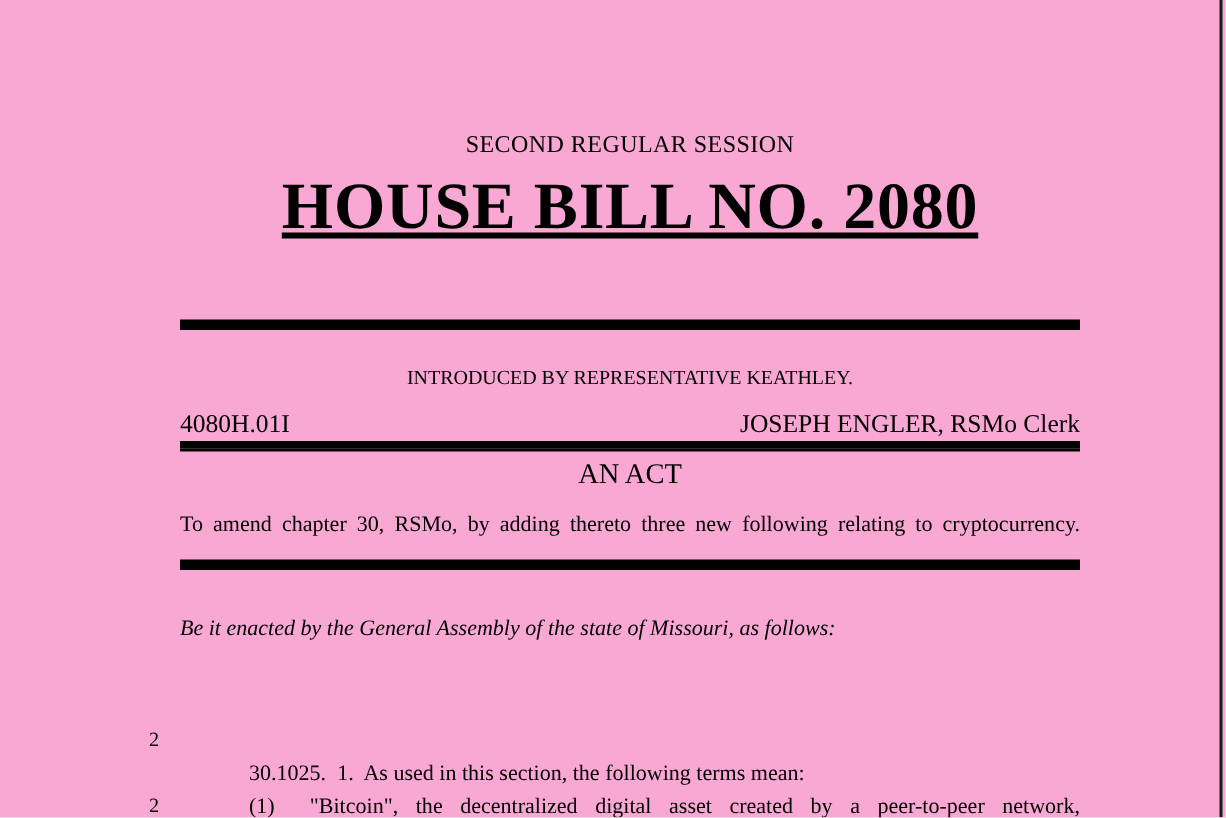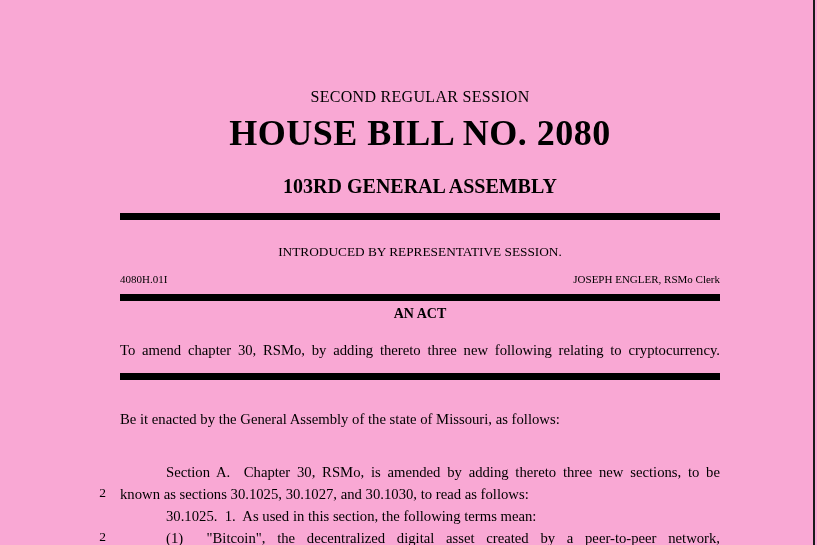--- a/index.html
+++ b/index.html
@@ -17,23 +17,24 @@
   .col { left: 120px; width: 600px; }
   .centered { text-align: center; }
 
   .session-heading {
     top: 88px;
     font-size: 16px;
     letter-spacing: 0.3px;
   }
   .bill-title {
     top: 112px;
-    font-size: 36px;
+    font-size: 44px;
     font-weight: bold;
     letter-spacing: 0.5px;
+    text-decoration: underline;
   }
   .assembly-heading {
     top: 175px;
     font-size: 20px;
     font-weight: bold;
   }
   .double-rule {
     left: 120px;
     width: 600px;
     height: 2px;
@@ -45,36 +46,37 @@
   .rule-3 { top: 373px; }
   .introduced-line {
     top: 244px;
     font-size: 13.3px;
   }
   .clerk-row {
     top: 273px;
     display: flex;
     justify-content: space-between;
     align-items: baseline;
-    font-size: 11px;
+    font-size: 17px;
   }
   .act-heading {
     top: 306px;
-    font-size: 14px;
-    font-weight: bold;
+    font-size: 19px;
+    font-weight: normal;
   }
   .act-summary {
     top: 342px;
     font-size: 14.7px;
     text-align: justify;
     text-align-last: justify;
   }
   .enacting-clause {
     top: 411px;
     font-size: 14.7px;
+    font-style: italic;
   }
   .body-row {
     left: 0;
     right: 0;
     height: 22px;
   }
   .line-num {
     position: absolute;
     left: 85px;
     width: 21px;
@@ -107,49 +109,43 @@
 </style>
 </head>
 <body>
 
 <div class="page">
 
   <div class="abs col centered session-heading">SECOND REGULAR SESSION</div>
 
   <div class="abs col centered bill-title">HOUSE BILL NO. 2080</div>
 
-  <div class="abs col centered assembly-heading">103RD GENERAL ASSEMBLY</div>
 
   <div class="abs double-rule rule-1"></div>
 
-  <div class="abs col centered introduced-line">INTRODUCED BY REPRESENTATIVE SESSION.</div>
+  <div class="abs col centered introduced-line">INTRODUCED BY REPRESENTATIVE KEATHLEY.</div>
 
   <div class="abs col clerk-row">
     <span>4080H.01I</span>
     <span>JOSEPH ENGLER, RSMo Clerk</span>
   </div>
 
   <div class="abs double-rule rule-2"></div>
 
   <div class="abs col centered act-heading">AN ACT</div>
 
   <div class="abs col act-summary">To amend chapter 30, RSMo, by adding thereto three new following relating to cryptocurrency.</div>
 
   <div class="abs double-rule rule-3"></div>
 
   <div class="abs col enacting-clause">Be it enacted by the General Assembly of the state of Missouri, as follows:</div>
 
-  <div class="abs body-row" style="top:461px">
-    <span class="line-num"></span>
-    <div class="line-text indent full">Section A.&nbsp; Chapter 30, RSMo, is amended by adding thereto three new sections, to be</div>
-  </div>
 
   <div class="abs body-row" style="top:483px">
     <span class="line-num">2</span>
-    <div class="line-text">known as sections 30.1025, 30.1027, and 30.1030, to read as follows:</div>
   </div>
 
   <div class="abs body-row" style="top:505px">
     <span class="line-num"></span>
     <div class="line-text indent bold">30.1025.&nbsp; 1.&nbsp; As used in this section, the following terms mean:</div>
   </div>
 
   <div class="abs body-row" style="top:527px">
     <span class="line-num">2</span>
     <div class="line-text indent bold full">(1)&nbsp; "Bitcoin", the decentralized digital asset created by a peer-to-peer network,</div>

